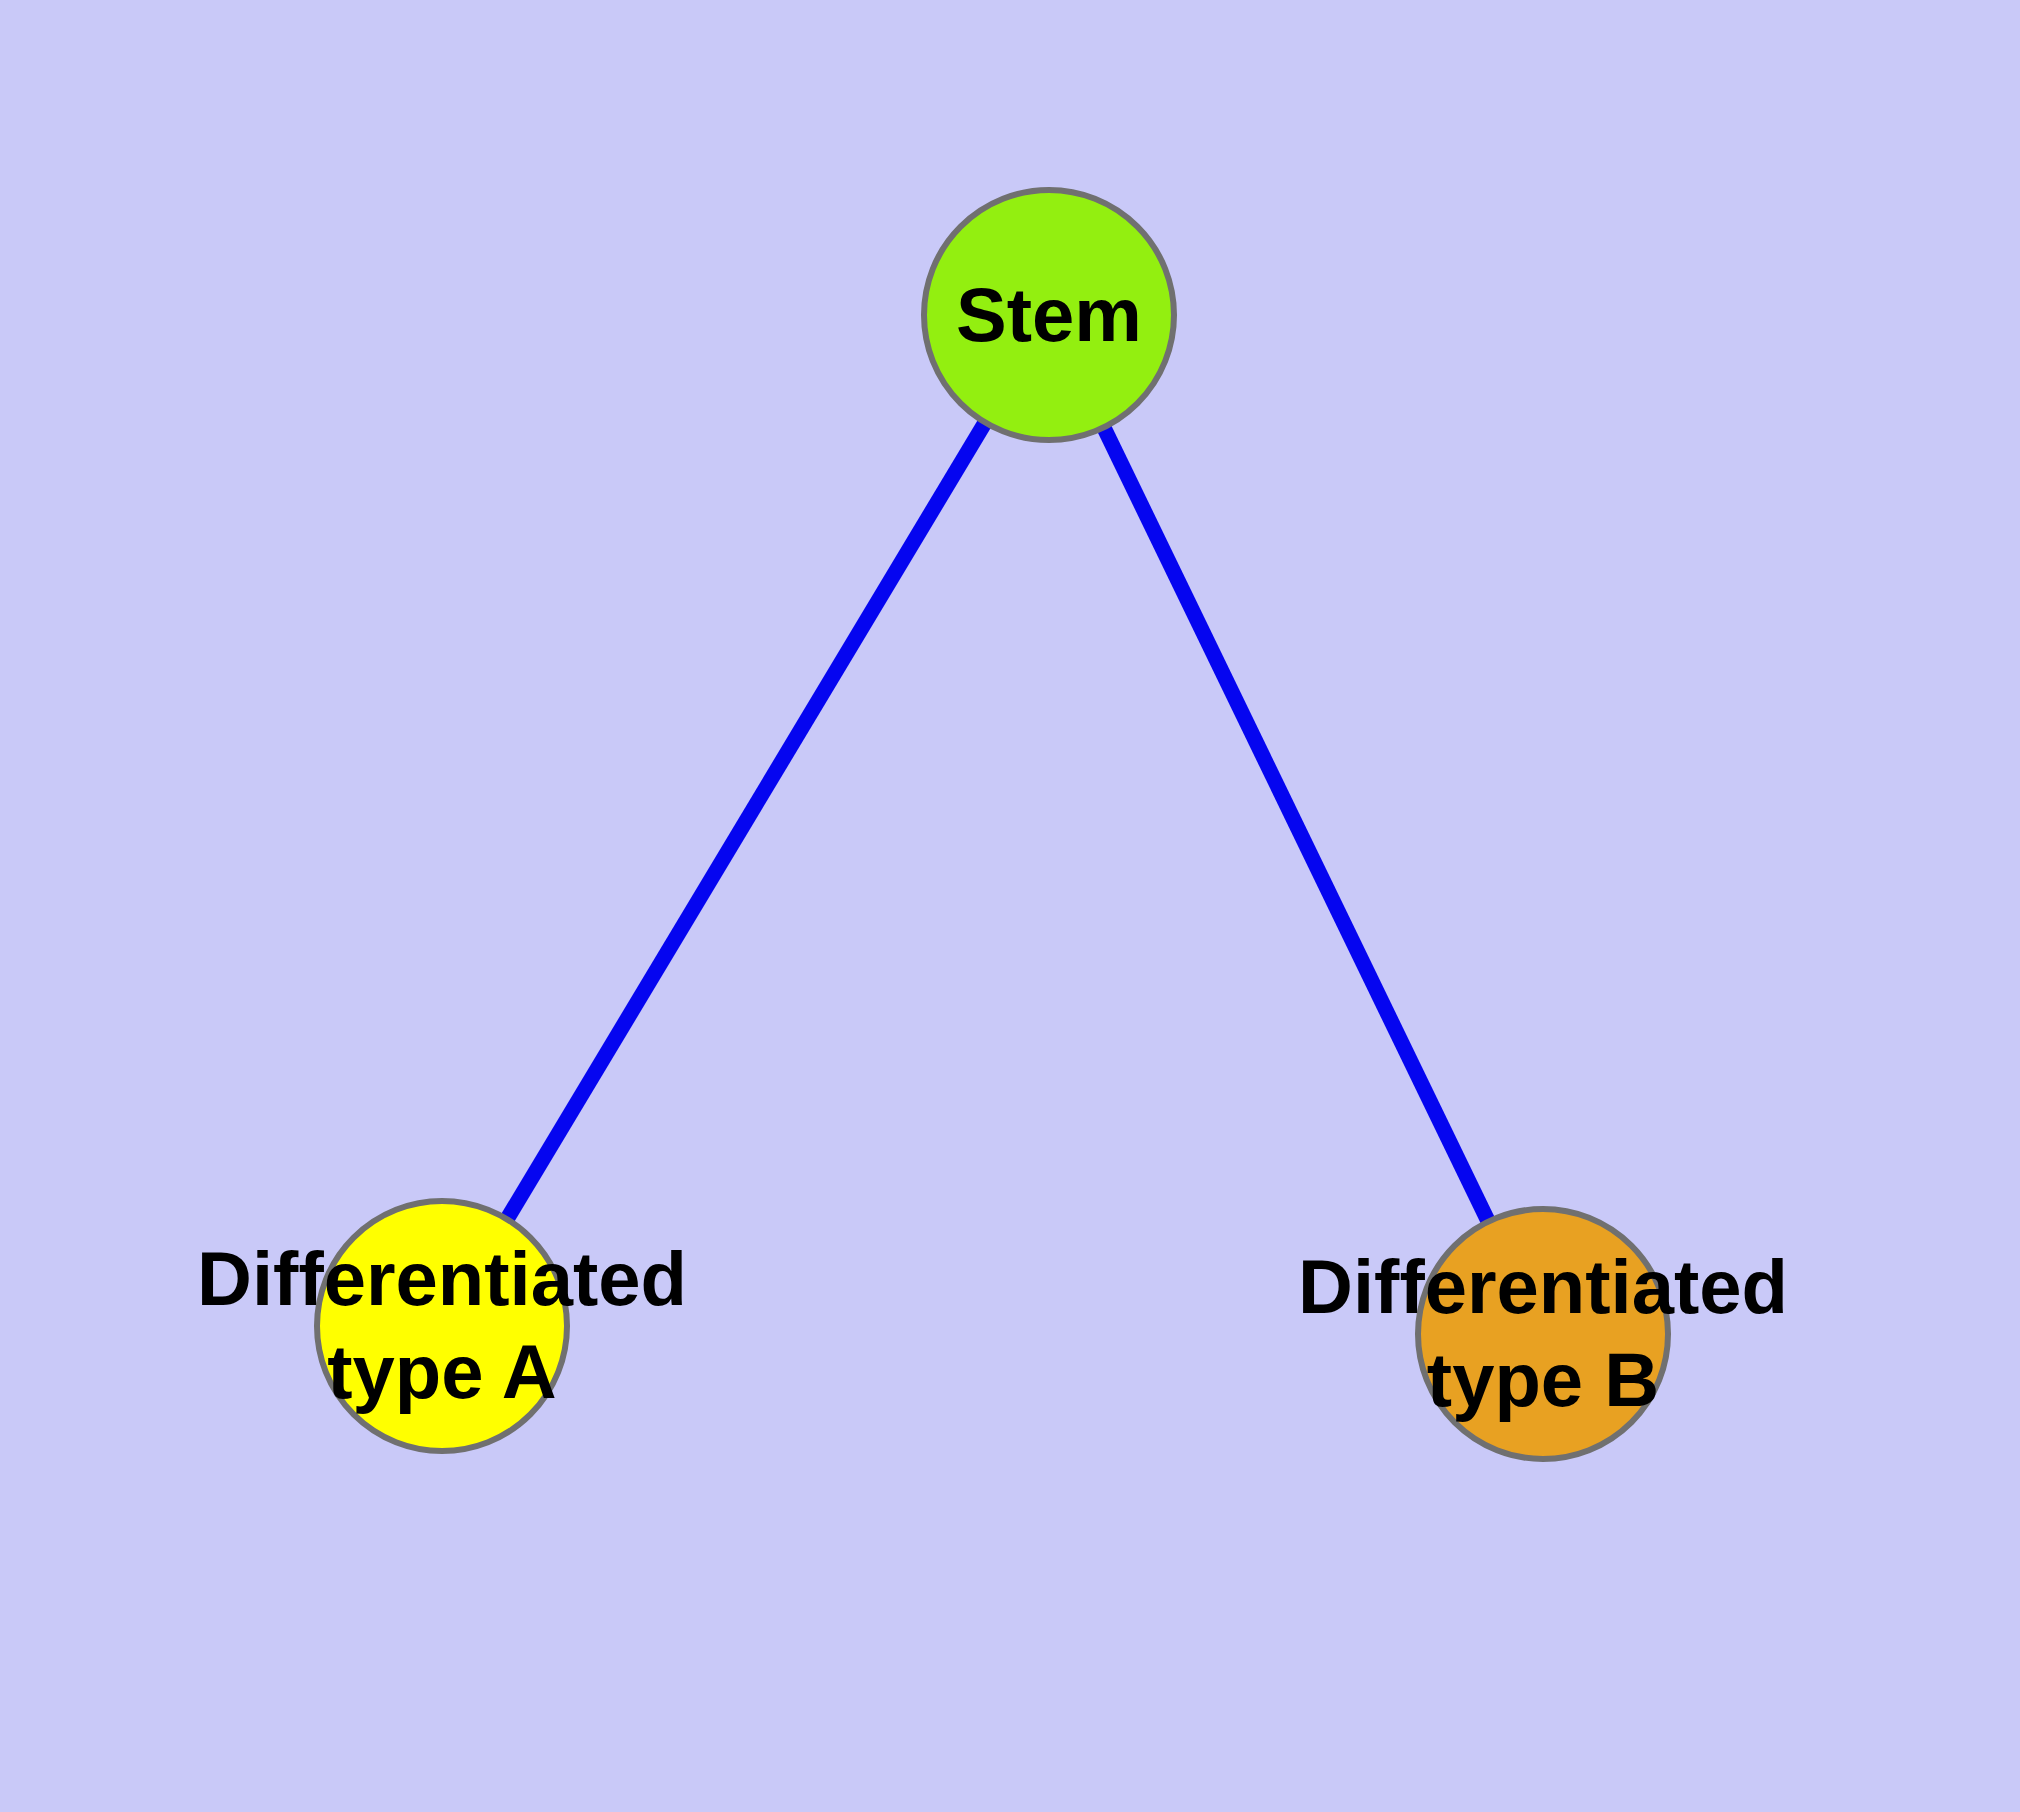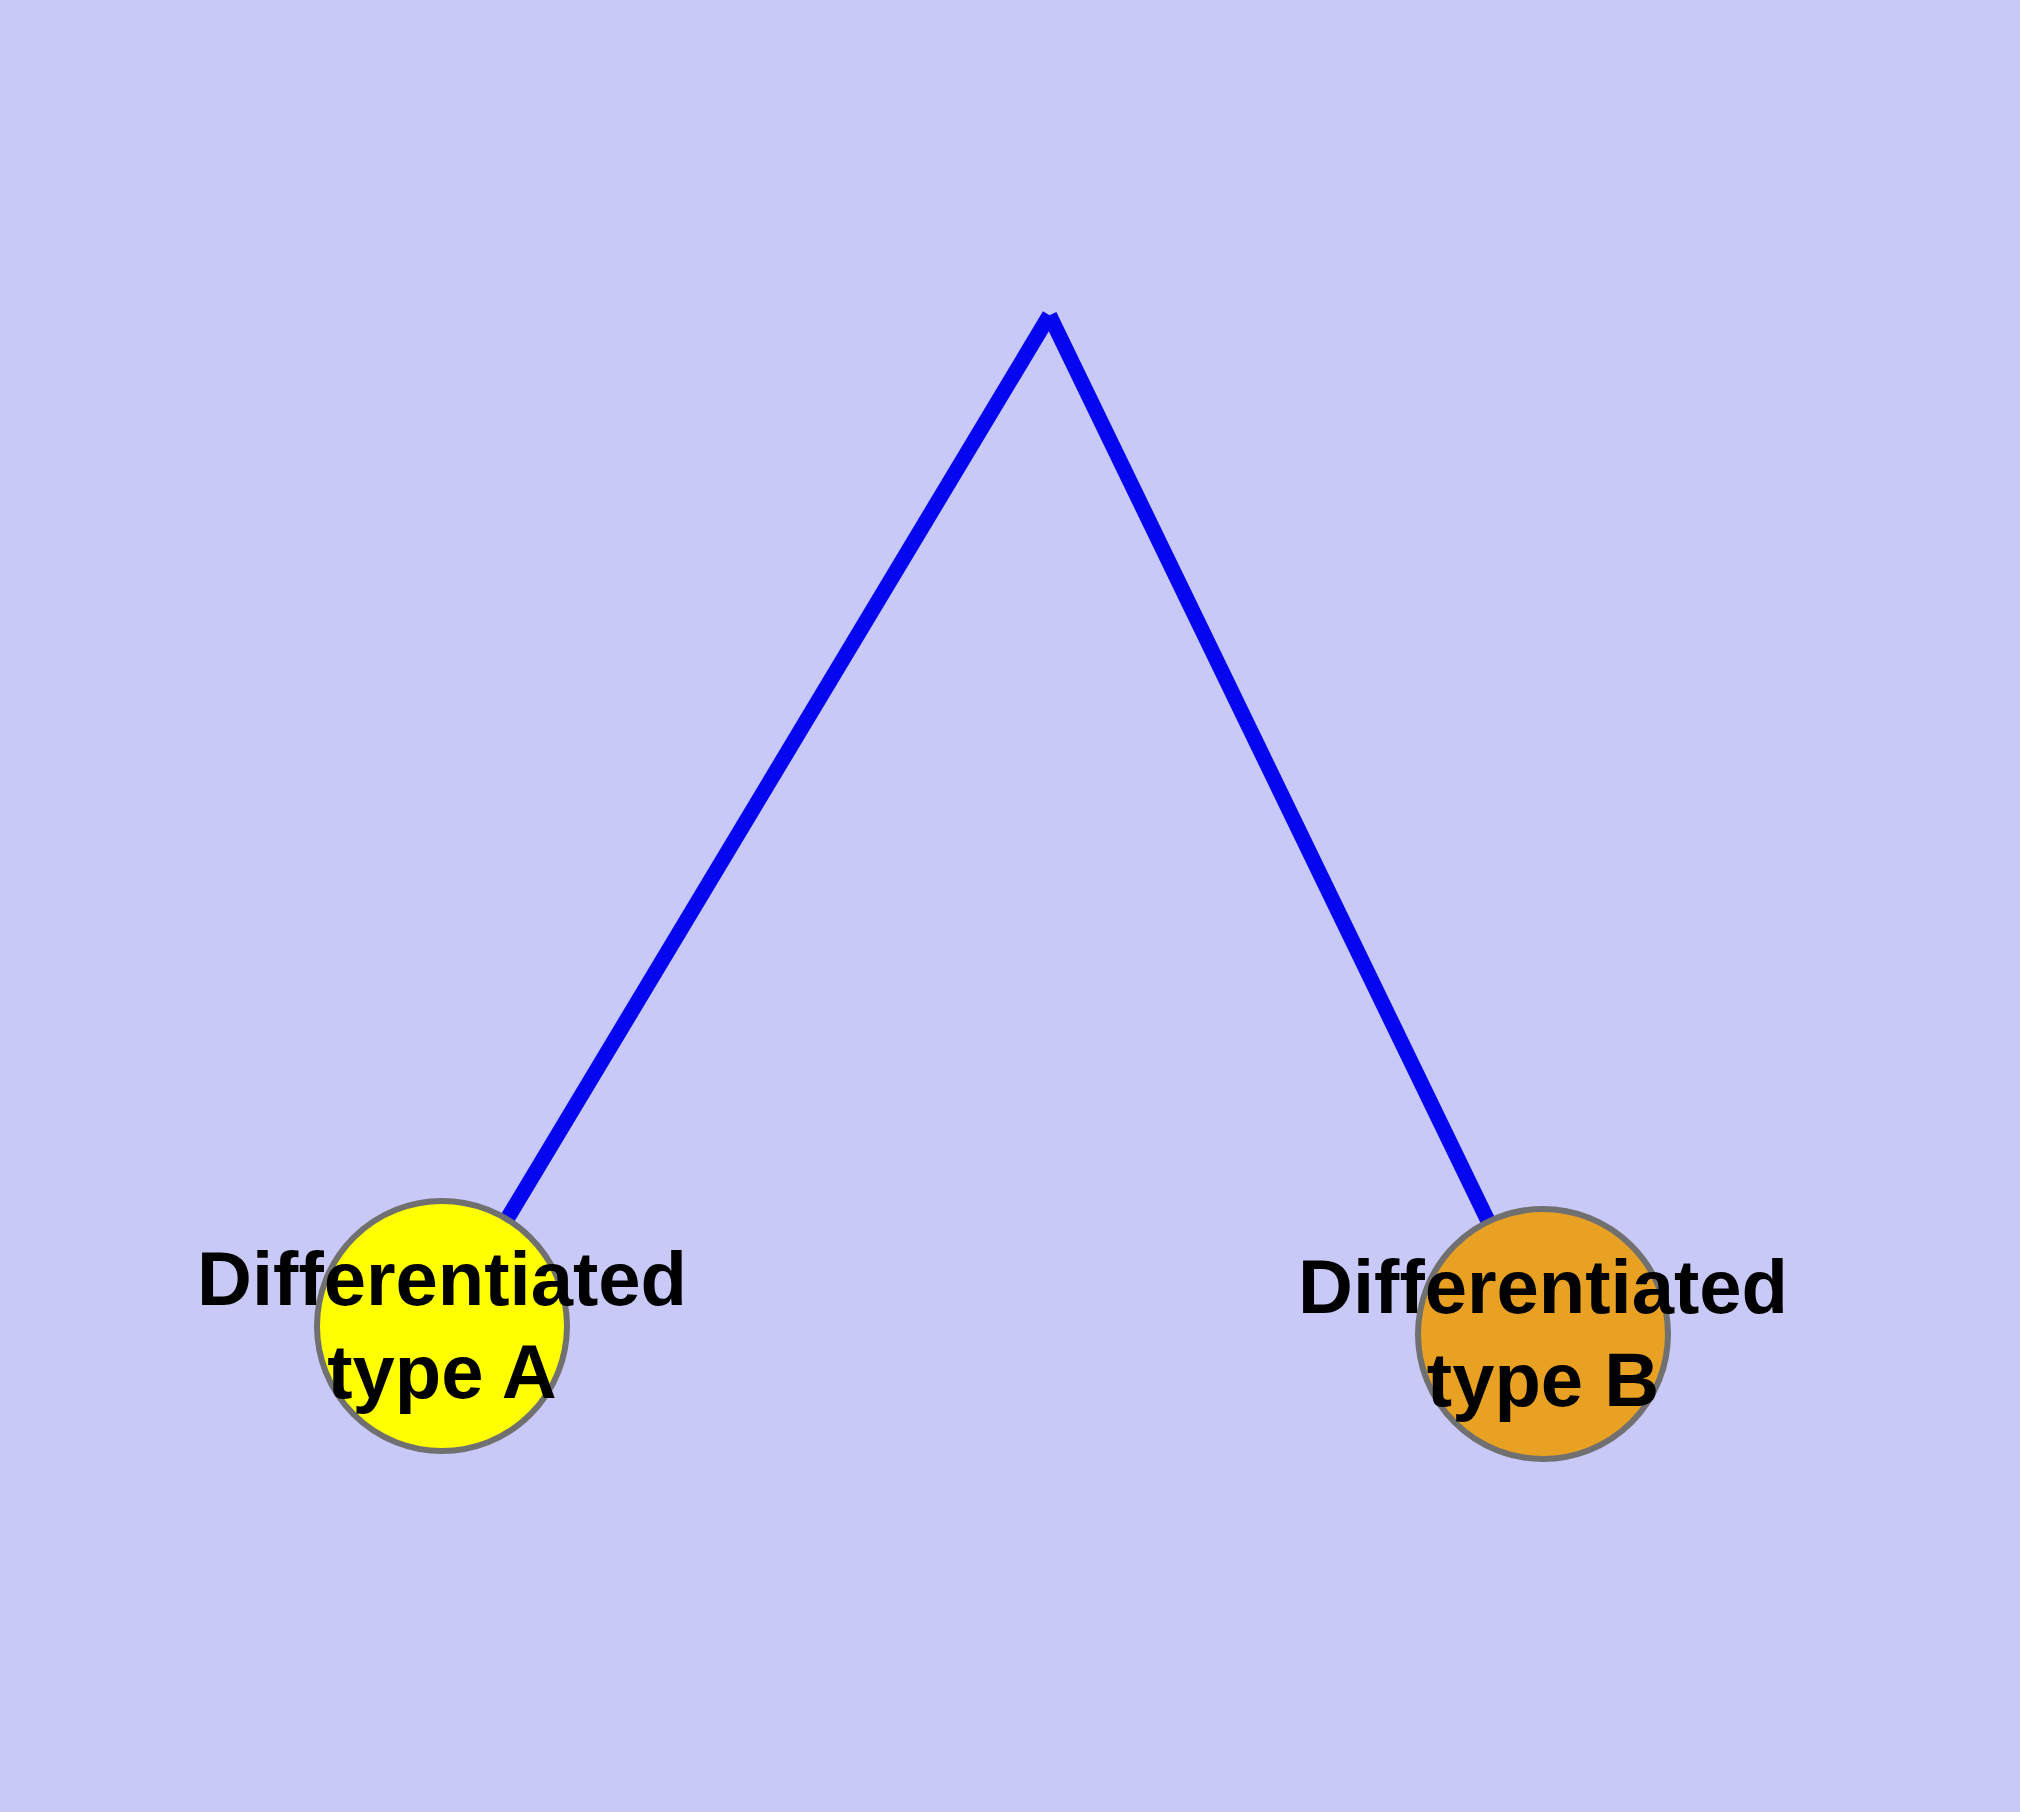--- a/index.html
+++ b/index.html
@@ -54,20 +54,23 @@
 </head>
 <body>
 
 <div id="canvas" style="background: rgb(201, 201, 248);">
 
   <svg id="edge-layer" viewBox="0 0 2384 2138" aria-hidden="true">
     <line x1="1238" y1="372" x2="522" y2="1565" stroke-width="18" stroke="#0505F0"></line>
     <line x1="1238" y1="372" x2="1820" y2="1574" stroke-width="18" stroke="#0505F0"></line>
   </svg>
 
+  <div class="node" id="node-stem" style="background: rgb(147, 239, 16); border-color: rgb(112, 112, 112);">
+    <span class="node-label" style="color: rgb(0, 0, 0);">Stem</span>
+  </div>
 
   <div class="node" id="node-type-a" style="background: rgb(255, 255, 0); border-color: rgb(112, 112, 112);">
     <span class="node-label" style="color: rgb(0, 0, 0);">Differentiated
 type A</span>
   </div>
 
   <div class="node" id="node-type-b" style="background: rgb(232, 161, 34); border-color: rgb(112, 112, 112);">
     <span class="node-label" style="color: rgb(0, 0, 0);">Differentiated
 type B</span>
   </div>

